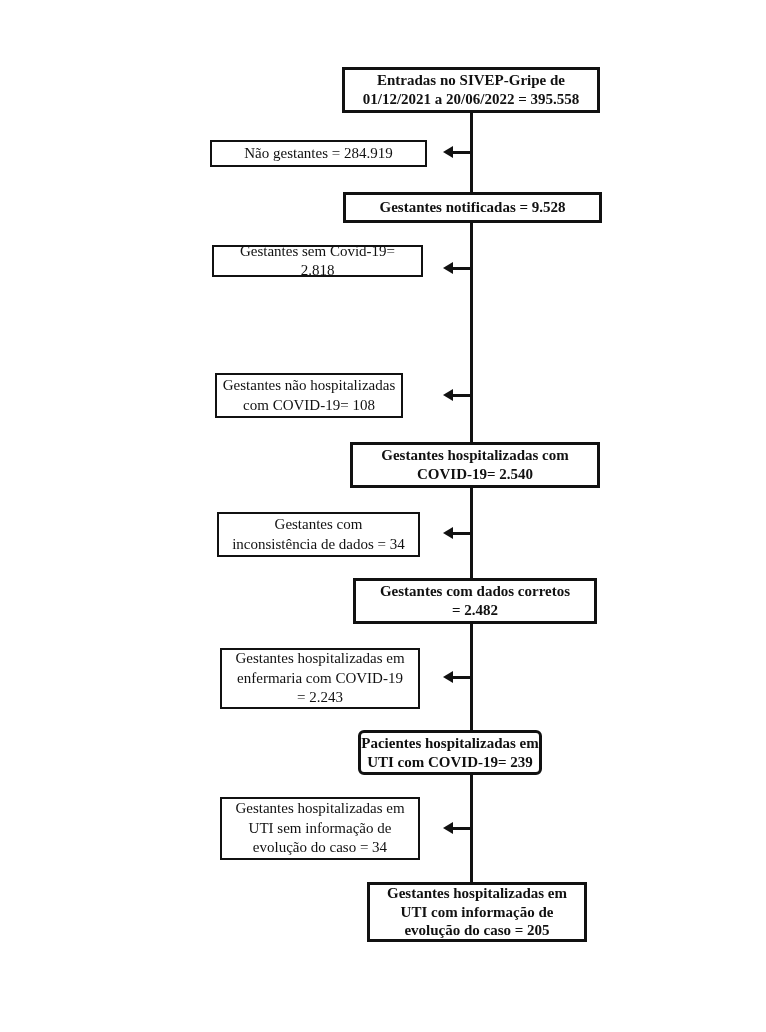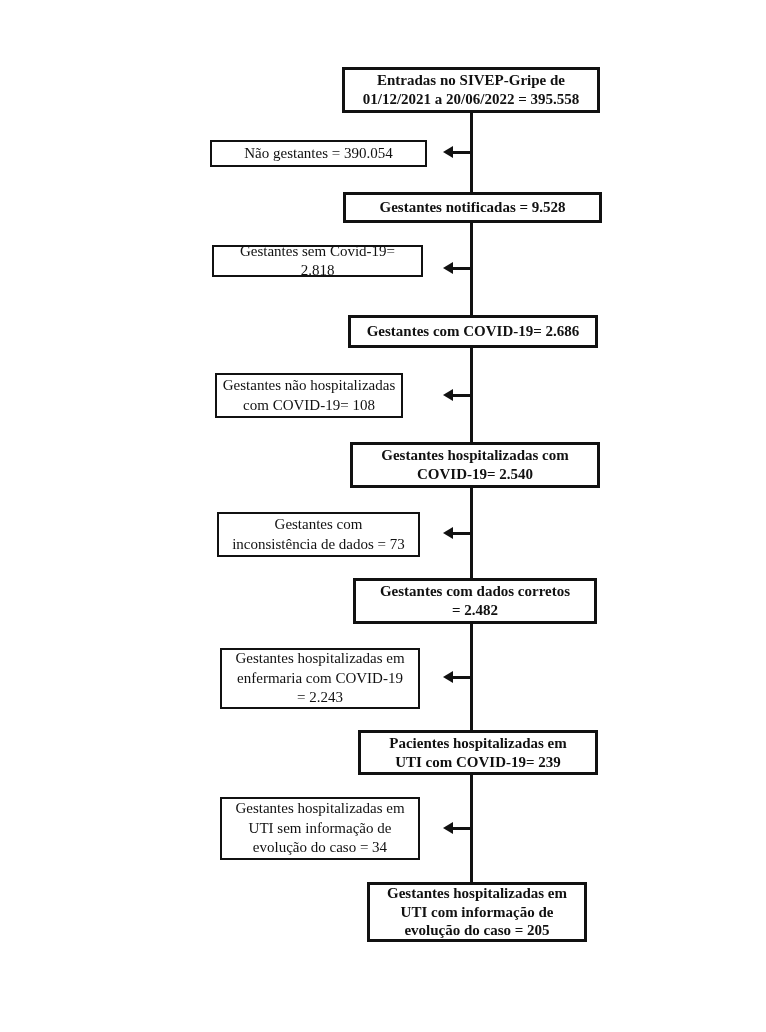--- a/index.html
+++ b/index.html
@@ -106,55 +106,52 @@
       <span class="arrow-shaft"></span>
   </div>
 
   <div class="box main" style="left:342px; top:67px; width:258px; height:46px;">
     <span>Entradas no SIVEP-Gripe de
 01/12/2021 a 20/06/2022 = 395.558</span>
   </div>
   <div class="box main" style="left:343px; top:192px; width:259px; height:31px;">
     <span>Gestantes notificadas = 9.528</span>
   </div>
-  <div class="box main" style="left:348px; top:315px; width:250px; height:33px;">
-    <span>Gestantes com COVID-19= 2.686</span>
-  </div>
   <div class="box main" style="left:350px; top:442px; width:250px; height:46px;">
     <span>Gestantes hospitalizadas com
 COVID-19= 2.540</span>
   </div>
   <div class="box main" style="left:353px; top:578px; width:244px; height:46px;justify-content:center;">
     <span>Gestantes com dados corretos
 = 2.482</span>
   </div>
-  <div class="box main" style="left:358px; top:730px; width:240px; height:45px;">
+  <div class="box main" style="left:358px; top:730px; width:184px; height:45px;border-radius:6px;">
     <span>Pacientes hospitalizadas em
 UTI com COVID-19= 239</span>
   </div>
   <div class="box main" style="left:367px; top:882px; width:220px; height:60px;">
     <span>Gestantes hospitalizadas em
 UTI com informação de
 evolução do caso = 205</span>
   </div>
 
   <div class="box side" style="left:210px; top:140px; width:217px; height:27px;">
-    <span>Não gestantes = 390.054</span>
+    <span>Não gestantes = 284.919</span>
   </div>
   <div class="box side" style="left:212px; top:245px; width:211px; height:32px;">
     <span>Gestantes sem Covid-19=
 2.818</span>
   </div>
   <div class="box side" style="left:215px; top:373px; width:188px; height:45px;">
     <span>Gestantes não hospitalizadas
 com COVID-19= 108</span>
   </div>
   <div class="box side" style="left:217px; top:512px; width:203px; height:45px;">
     <span>Gestantes com
-inconsistência de dados = 73</span>
+inconsistência de dados = 34</span>
   </div>
   <div class="box side" style="left:220px; top:648px; width:200px; height:61px;">
     <span>Gestantes hospitalizadas em
 enfermaria com COVID-19
 = 2.243</span>
   </div>
   <div class="box side" style="left:220px; top:797px; width:200px; height:63px;">
     <span>Gestantes hospitalizadas em
 UTI sem informação de
 evolução do caso = 34</span>

